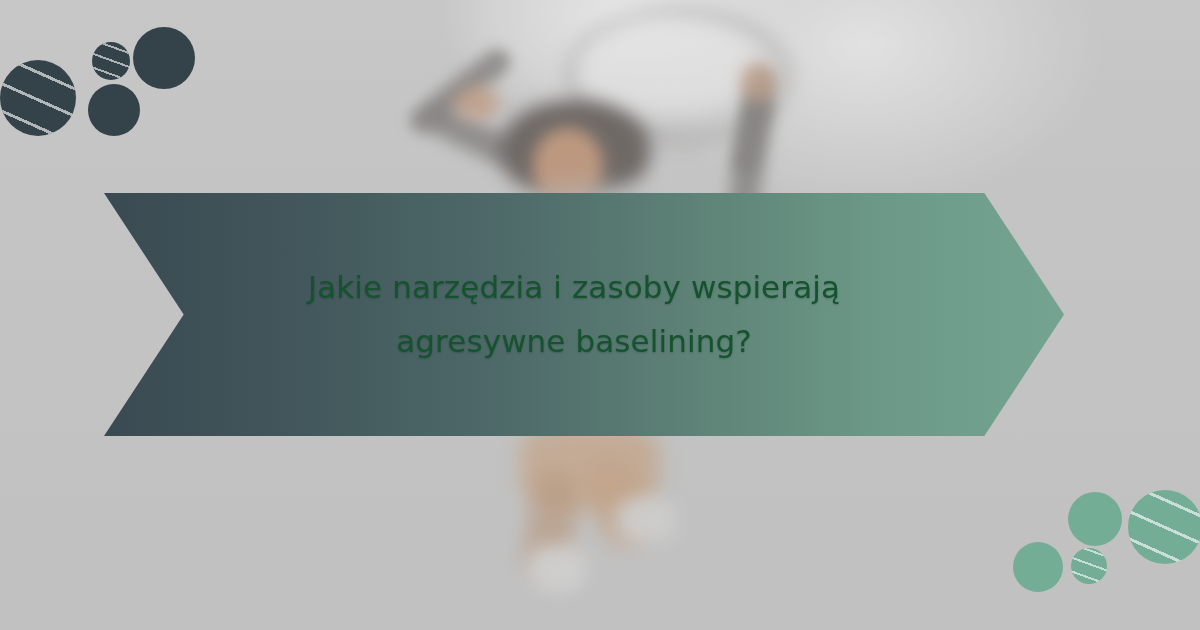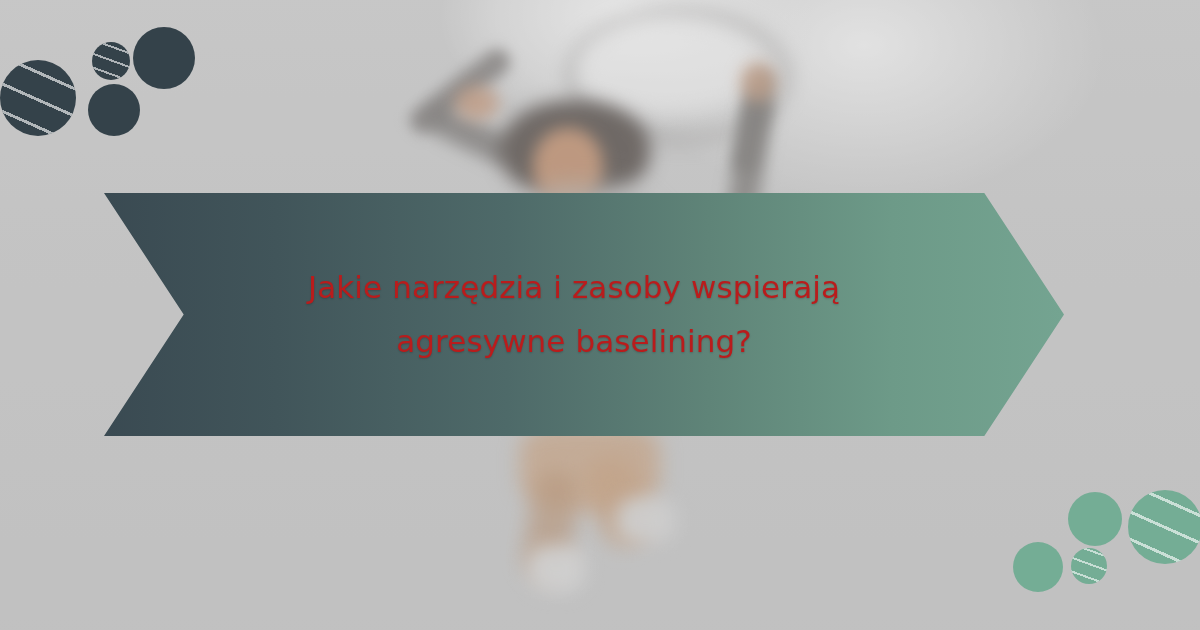--- a/index.html
+++ b/index.html
@@ -273,21 +273,21 @@
     position: absolute;
     left: 130px;
     right: 150px;
     top: 0;
     bottom: 0;
     display: flex;
     flex-direction: column;
     align-items: center;
     justify-content: center;
     text-align: center;
-    color: #b91c1c;
+    color: #14532d;
     font-family: "DejaVu Sans", sans-serif;
     font-size: 31px;
     line-height: 1.72;
     font-weight: 400;
     letter-spacing: 0.1px;
     text-shadow: 0 1px 2px rgba(0,0,0,0.18);
   }
   .banner-text .headline {
     display: block;
     max-width: 780px;

